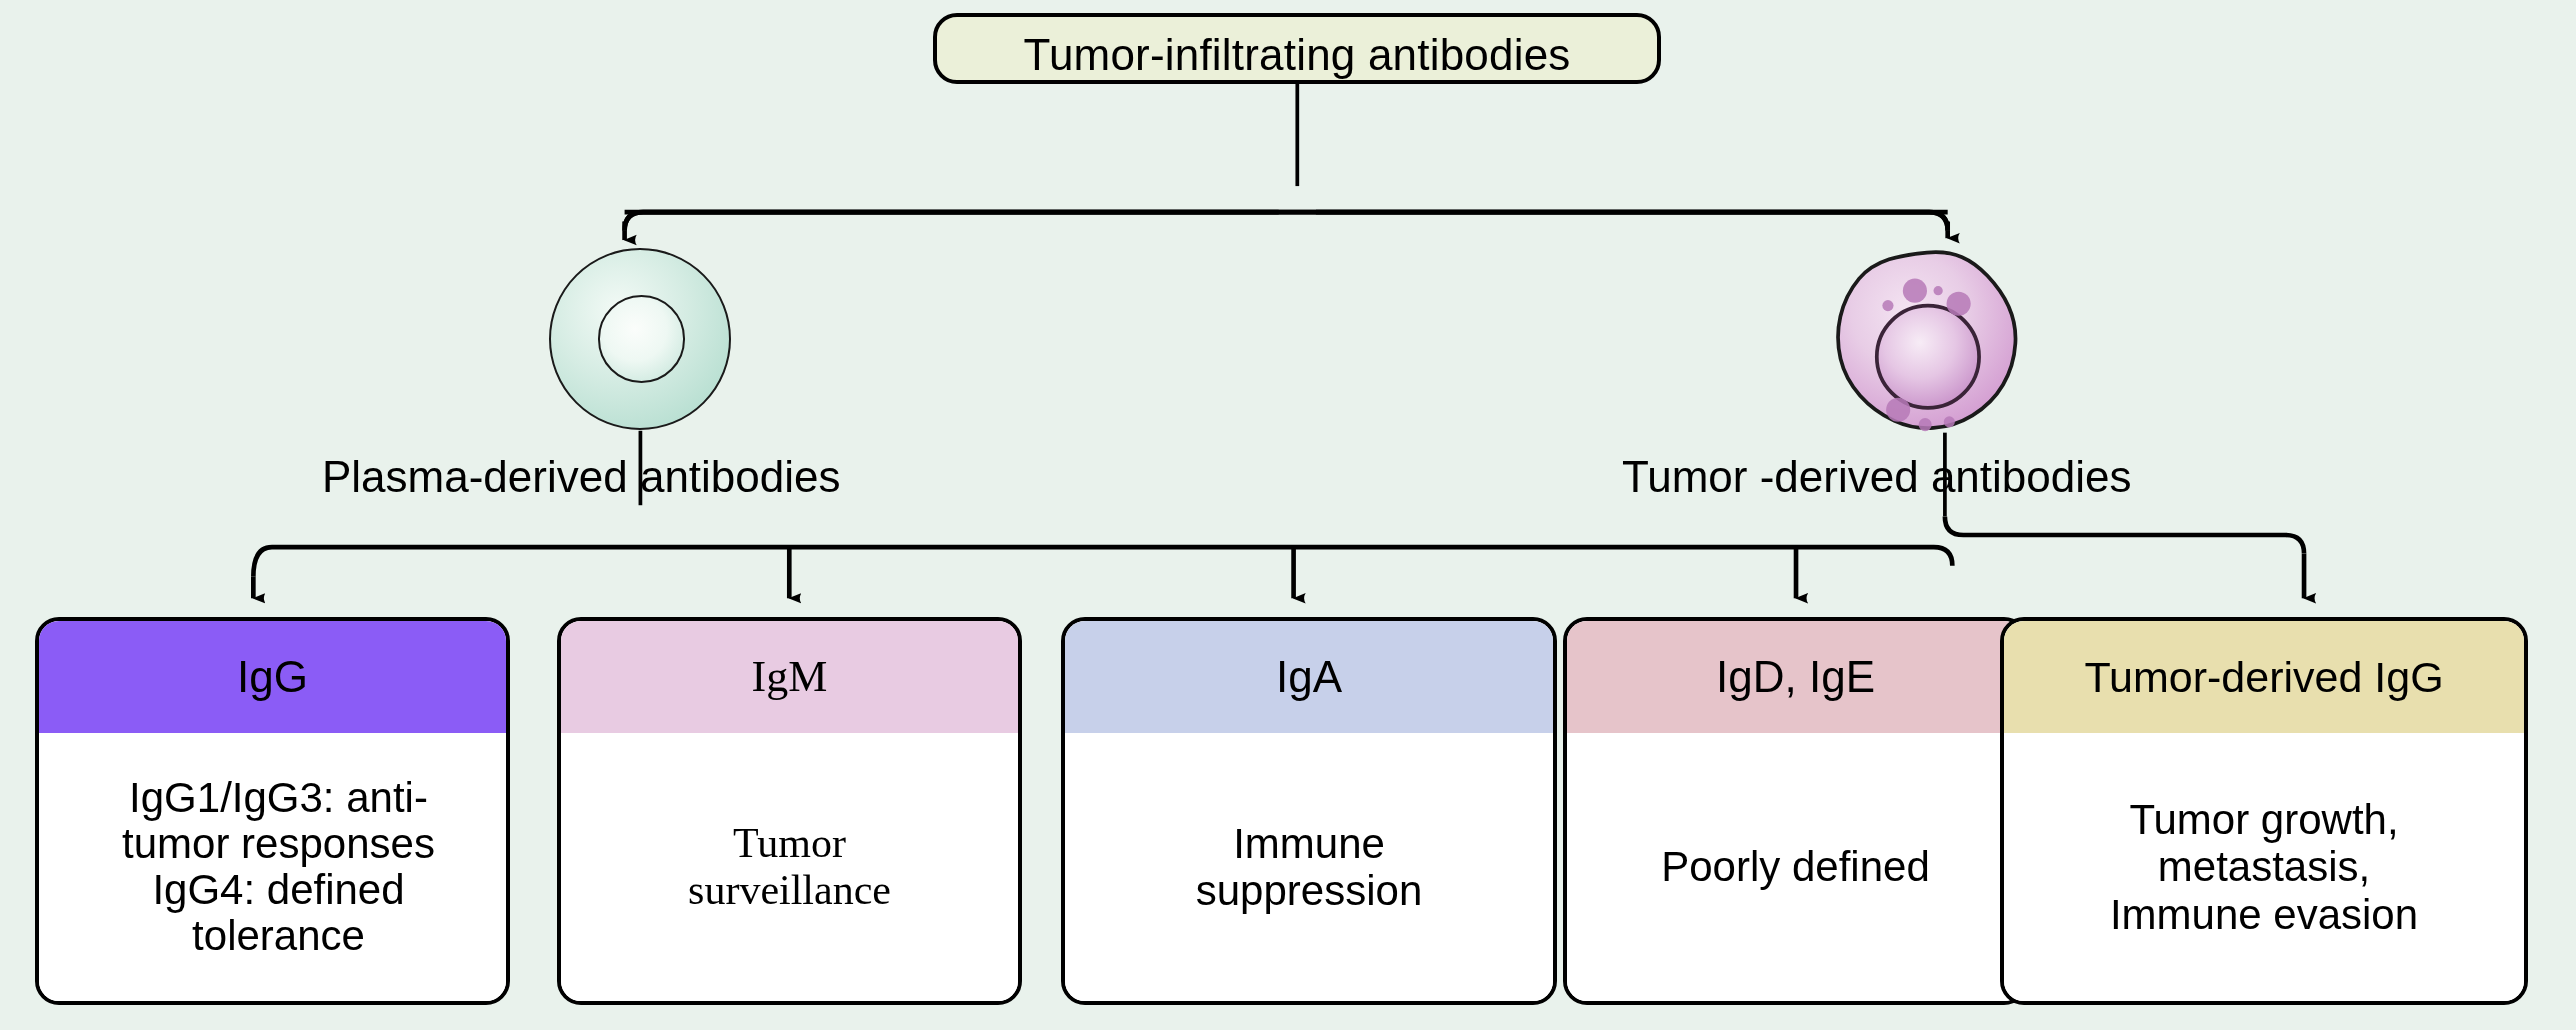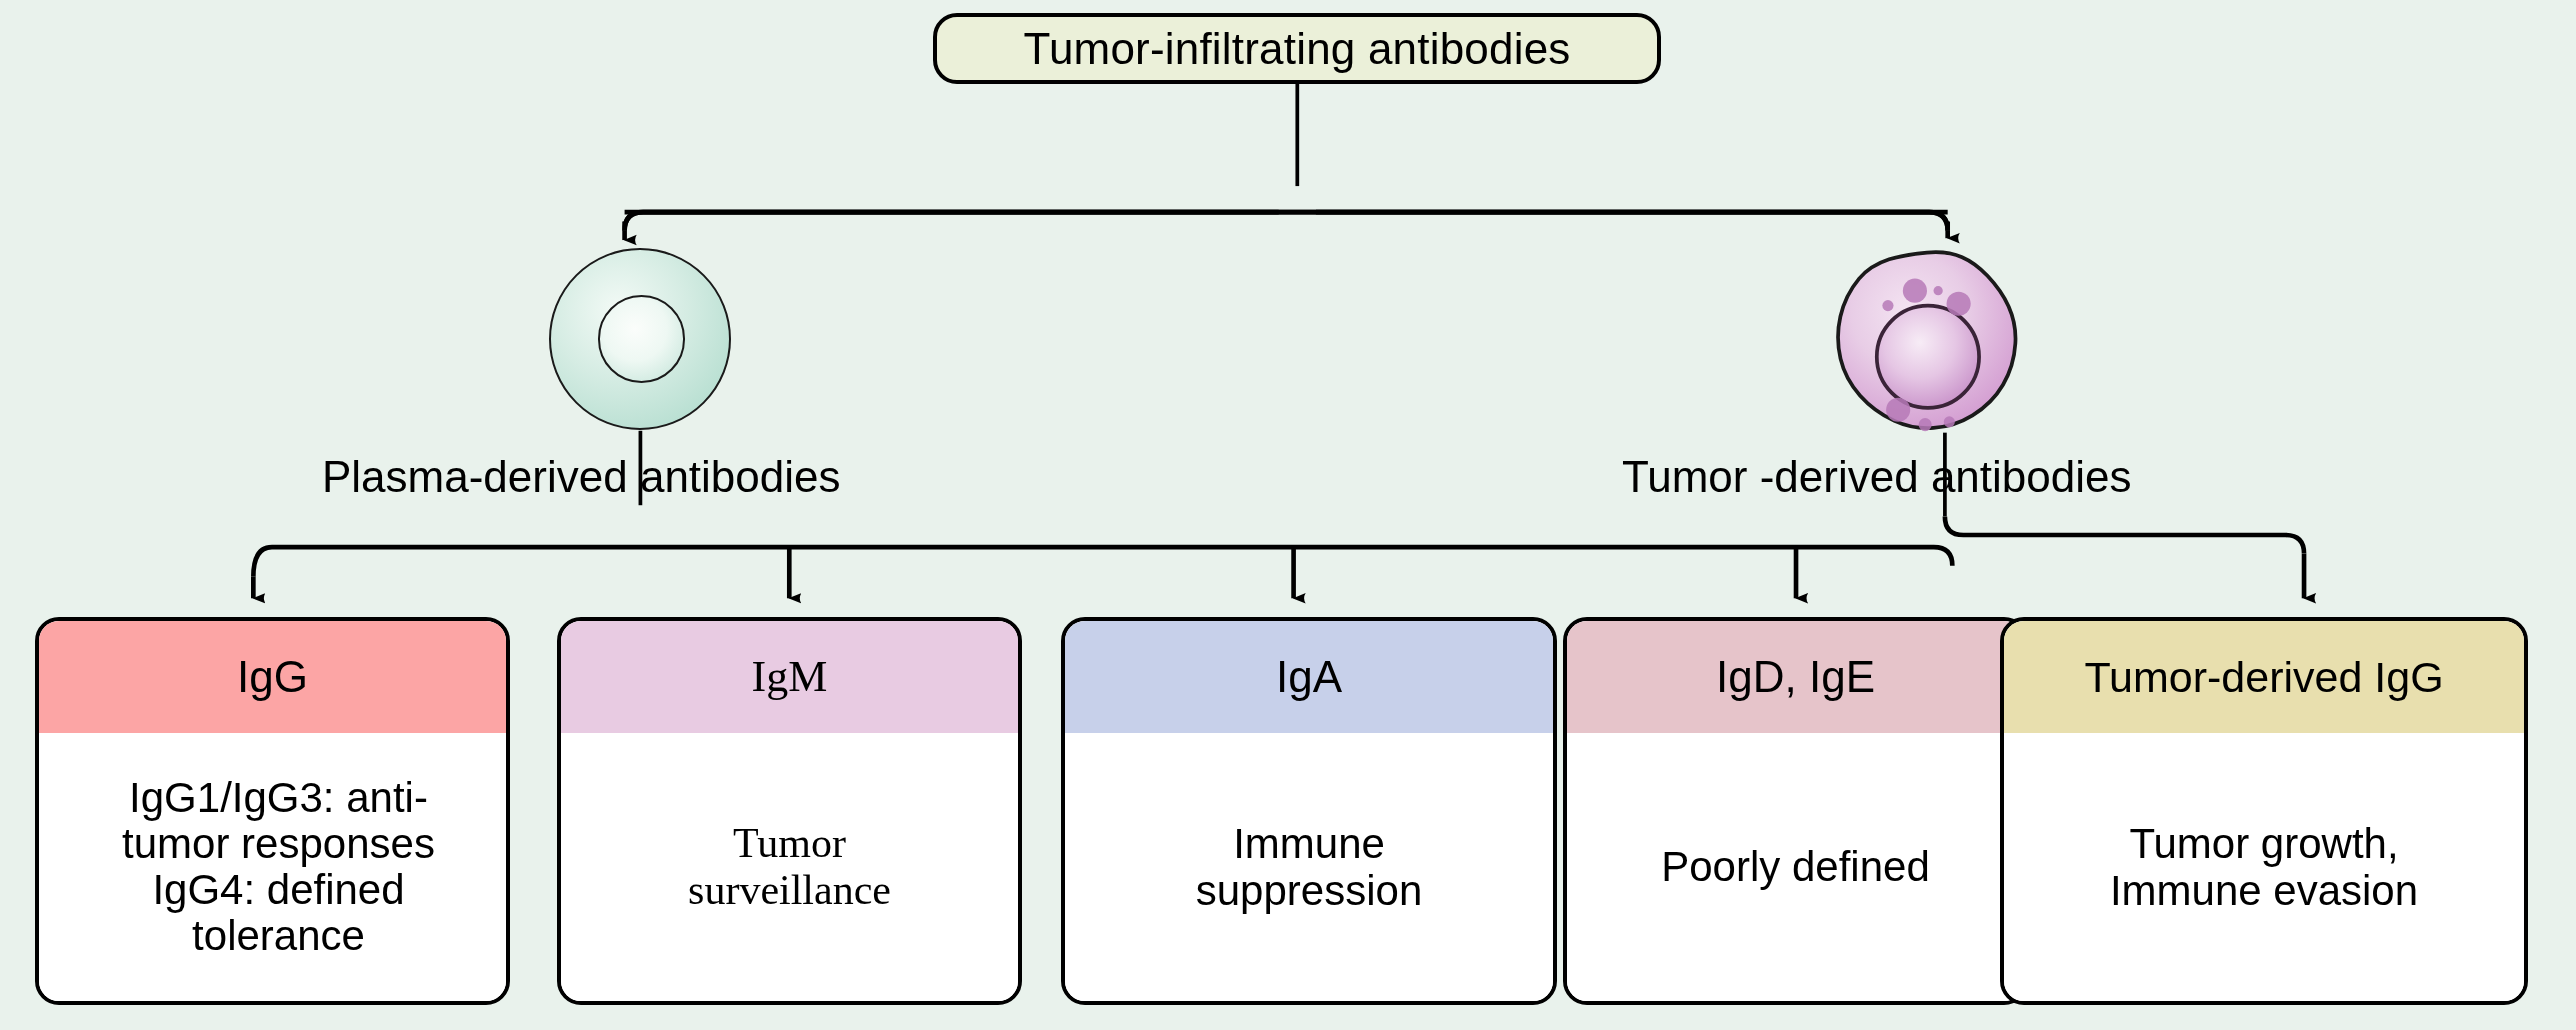--- a/index.html
+++ b/index.html
@@ -31,21 +31,21 @@
     position: absolute;
     left: 933px;
     top: 13px;
     width: 728px;
     height: 71px;
     background: #ebf0d9;
     border: 4.7px solid #000;
     border-radius: 24px;
     box-sizing: border-box;
     display: flex;
-    align-items: center;
+    align-items: flex-end;
     justify-content: center;
   }
   .root-box .lbl {
     font-size: 44px;
     letter-spacing: 0.2px;
     white-space: nowrap;
   }
 
   .plasma-cell {
     position: absolute;
@@ -219,21 +219,21 @@
         <circle cx="101" cy="191" r="7"></circle>
         <circle cx="127" cy="188" r="6"></circle>
       </g>
     </svg>
   </div>
 
   <div class="cell-caption cap-plasma">Plasma-derived antibodies</div>
   <div class="cell-caption cap-tumor">Tumor -derived antibodies</div>
 
   <div class="card card-igg">
-    <div class="head" style="background:#fca5a5">
+    <div class="head" style="background:#8b5cf6">
       <span class="htxt">IgG</span>
     </div>
     <div class="body">
       <div class="btxt">
         <div>IgG1/IgG3: anti-</div>
         <div>tumor responses</div>
         <div>IgG4: defined</div>
         <div>tolerance</div>
       </div>
     </div>
@@ -274,19 +274,20 @@
     </div>
   </div>
 
   <div class="card card-tigg">
     <div class="head" style="background:#e8dfae">
       <span class="htxt">Tumor-derived IgG</span>
     </div>
     <div class="body">
       <div class="btxt">
         <div>Tumor growth,</div>
+        <div>metastasis,</div>
         <div>Immune evasion</div>
       </div>
     </div>
   </div>
 
 </div>
 
 
 </body></html>

